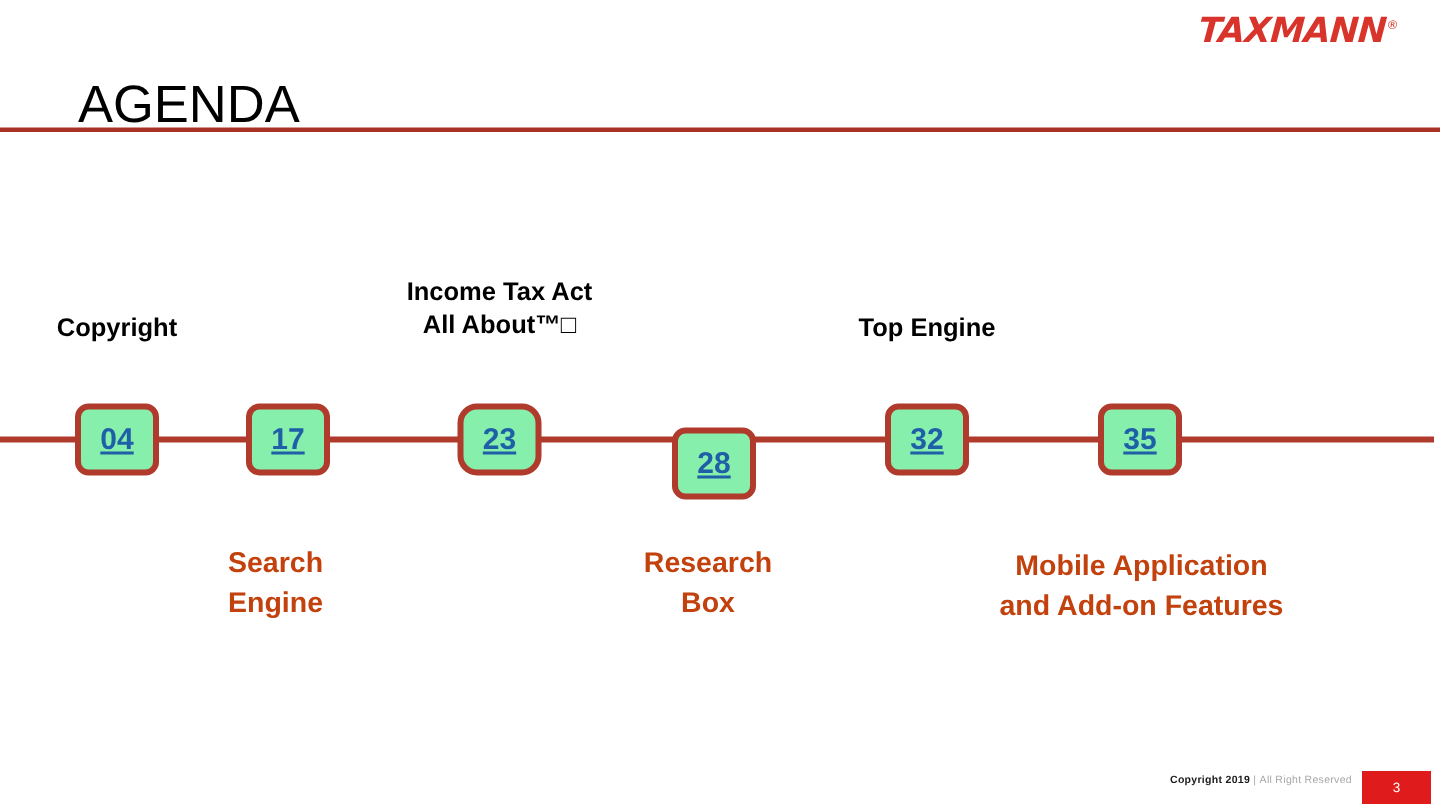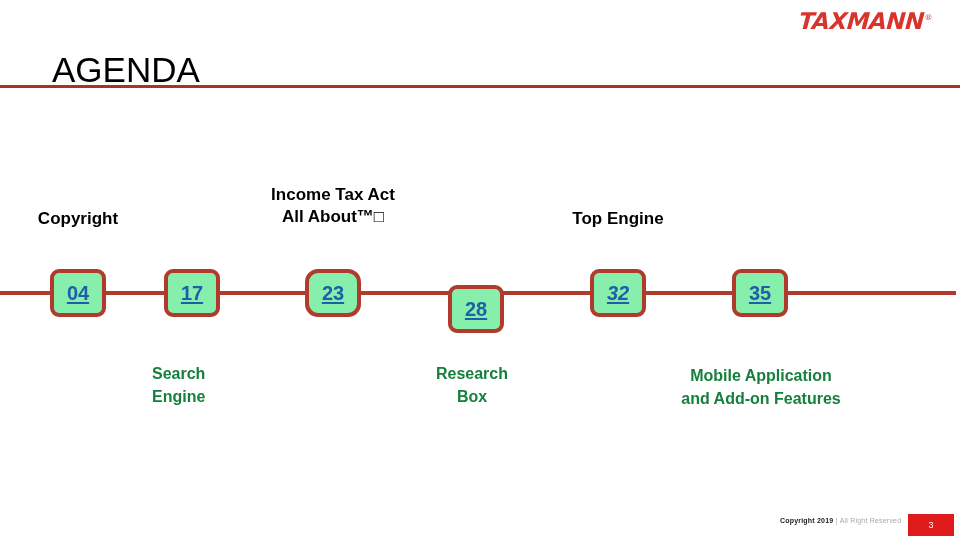--- a/index.html
+++ b/index.html
@@ -97,23 +97,23 @@
     font-size: 17px;
     font-weight: bold;
     color: #000000;
     text-align: center;
     line-height: 1.32;
   }
 
   
   .label-below {
     position: absolute;
-    font-size: 16px;
-    font-weight: bold;
-    color: #15803d;
+    font-size: 19px;
+    font-weight: bold;
+    color: #c2410c;
     line-height: 1.42;
   }
   .label-below.center { text-align: center; }
   .label-below.left   { text-align: left; }
 
   
   .footer-copy {
     position: absolute;
     left: 780px;
     top: 517px;
@@ -170,21 +170,21 @@
   </div>
   <div class="badge" style="left:164px;">
     <span>17</span>
   </div>
   <div class="badge" style="left:305px;border-radius:13px;">
     <span>23</span>
   </div>
   <div class="badge" style="left:448px;margin-top:16px;">
     <span>28</span>
   </div>
-  <div class="badge" style="left:590px;font-style:italic;">
+  <div class="badge" style="left:590px;">
     <span>32</span>
   </div>
   <div class="badge" style="left:732px;">
     <span>35</span>
   </div>
 
   <div class="label-below left" style="left:152px; top:363px; width:160px;">
     <div>Search</div>
     <div>Engine</div>
   </div>

